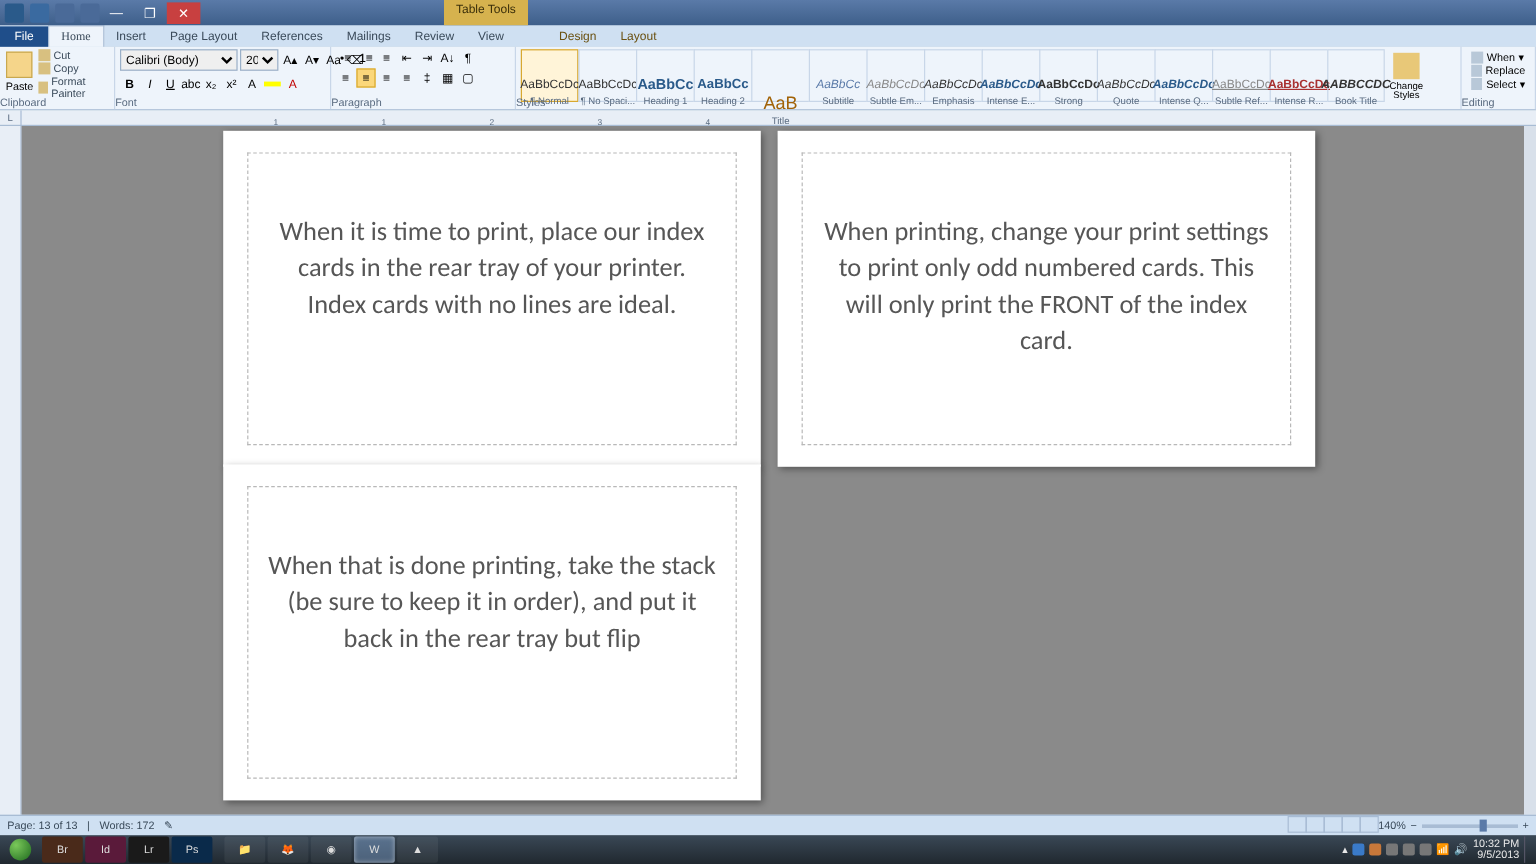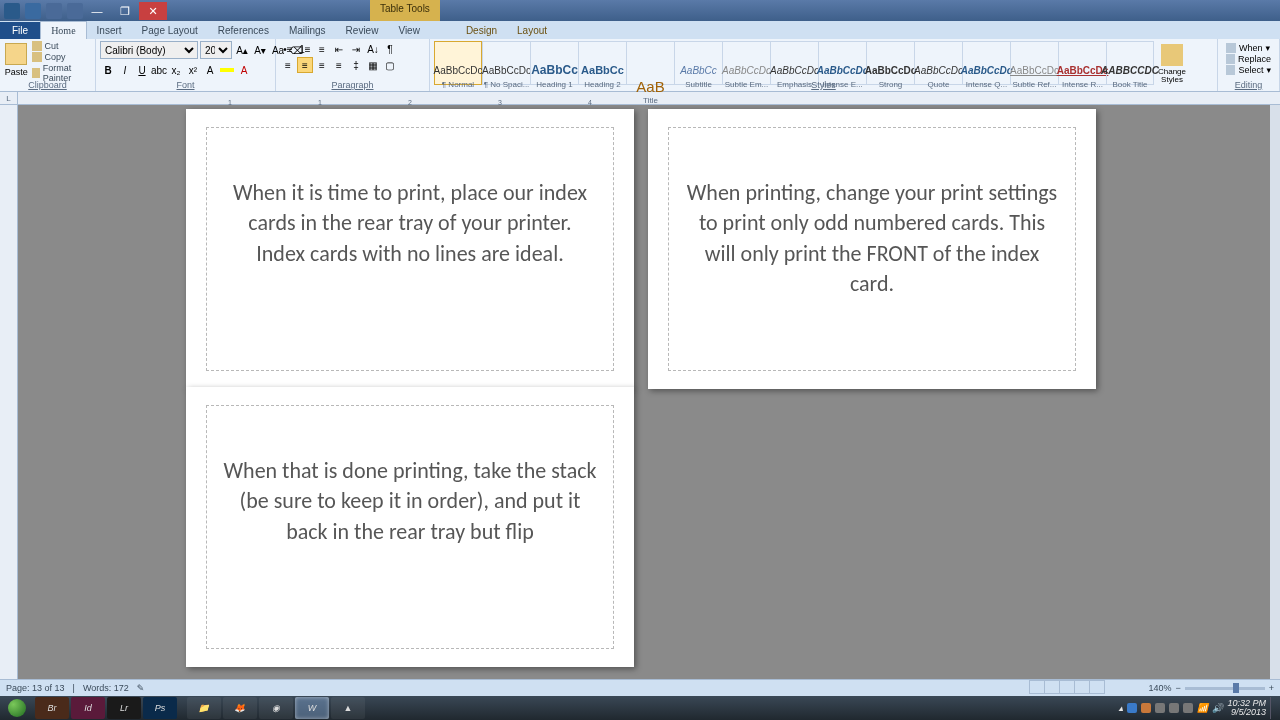--- a/index.html
+++ b/index.html
@@ -16,21 +16,21 @@
 .titlebar .winbuttons .close { background: #c84040; }
 
 .tabs { height: 18px; background: #cfe0f2; display: flex; align-items: flex-end; font-size: 10px; }
 .tabs .file { background: #1f4e8a; color: #fff; padding: 3px 12px; }
 .tabs .tab { padding: 3px 10px; color: #3a4a5a; cursor: pointer; }
 .tabs .tab.active { background: #eef4fb; border: 1px solid #a8bcd4; border-bottom: none; font-family: Liberation Serif, serif; }
 
 
 .ribbon { height: 53px; background: #eef4fb; border-bottom: 1px solid #a8bcd4; display: flex; font-size: 9px; }
 .group { border-right: 1px solid #c8d6e8; padding: 2px 4px 0; display: flex; flex-direction: column; position: relative; }
-.group .glabel { position: absolute; bottom: 1px; left: 0; right: 0; text-align: center; color: #5a6b80; font-size: 9px; text-decoration: underline; }
+.group .glabel { position: absolute; bottom: 1px; left: 0; right: 0; text-align: left; color: #5a6b80; font-size: 9px; }
 .group .gcontent { flex: 1; display: flex; align-items: flex-start; }
 
 .clipboard-paste { width: 30px; text-align: center; }
 .clipboard-paste .icon { width: 22px; height: 22px; background: #f5d58a; border: 1px solid #c8a850; margin: 2px auto; }
 .clipboard-side { display: flex; flex-direction: column; gap: 1px; margin-left: 3px; font-size: 9px; color: #3a4a5a; }
 .clipboard-side div { display: flex; align-items: center; gap: 3px; }
 .clipboard-side .ic { width: 10px; height: 10px; background: #d8c080; }
 
 .font-top { display: flex; align-items: center; gap: 2px; margin-bottom: 3px; }
 .font-top select { font-size: 10px; height: 18px; border: 1px solid #9ab0c8; }
@@ -68,27 +68,27 @@
 .card { position: absolute; width: 448px; height: 280px; background: #fff; box-shadow: 2px 2px 6px rgba(0,0,0,0.4);}
 .card.c1 { left: 0; top: 0; }
 .card.c2 { left: 462px; top: 0; }
 .card.c3 { left: 0; top: 278px; }
 .card .inner { position: absolute; left: 20px; right: 20px; top: 18px; bottom: 18px; border: 1px dashed #b8b8b8; padding: 50px 15px 0; }
 .card .txt { font-size: 22px; color: #565656; text-align: center; line-height: 1.38; font-family: Calibri, sans-serif;}
 
 .scroll-v { position: absolute; right: 0; top: 105px; bottom: 41px; width: 10px; background: #d8e0ea; }
 .status { position:absolute; bottom:24px; left:0; right:0; height:17px; background:#cfe0f2; border-top:1px solid #a8bcd4; display:flex; align-items:center; font-size:9px; color:#3a4a5a; padding:0 6px;}
 .status .spacer { flex:1; }
-.status .zoom { display:flex; align-items:center; gap:4px;padding-left:44px;}
+.status .zoom { display:flex; align-items:center; gap:4px;}
 .status .slider { width:80px; height:3px; background:#a8bcd4; position:relative;}
 .status .slider .thumb{ position:absolute; width:6px; height:10px; background:#5a7aa8; top:-4px; left:60%;}
 .status .views span{ width:16px;height:14px;border:1px solid #a8bcd4;display:inline-block;margin-right:-1px;}
 
 
-.taskbar { position: absolute; bottom: 0; left: 0; right: 0; height: 24px; background: linear-gradient(#3a4856,#20282f); display: flex; align-items: center; font-style: italic; }
+.taskbar { position: absolute; bottom: 0; left: 0; right: 0; height: 24px; background: linear-gradient(#3a4856,#20282f); display: flex; align-items: center; }
 .taskbar .start { width: 34px; height: 24px; display:flex;align-items:center;justify-content:center;}
 .taskbar .start .orb { width:18px;height:18px;border-radius:50%;background:radial-gradient(circle at 30% 30%, #7ac85a,#1f6a1f);}
 .taskbar .tbtn { width: 34px; height: 22px; margin: 1px 1px; background: rgba(255,255,255,0.06); display:flex;align-items:center;justify-content:center;font-size:9px;color:#ddd; border-radius:2px;}
 .taskbar .tbtn.active { background: rgba(140,180,230,0.4); box-shadow: inset 0 0 4px rgba(255,255,255,0.5);}
 .taskbar .tray { margin-left: auto; display:flex; align-items:center; gap:4px; padding-right:4px; color:#e8e8e8; font-size:9px;}
 .taskbar .tray .clock { text-align:right; line-height:1.05;}
 .taskbar .tray .ic { width:10px;height:10px; background:#777; border-radius:2px; }
 </style>
 </head>
 <body>

